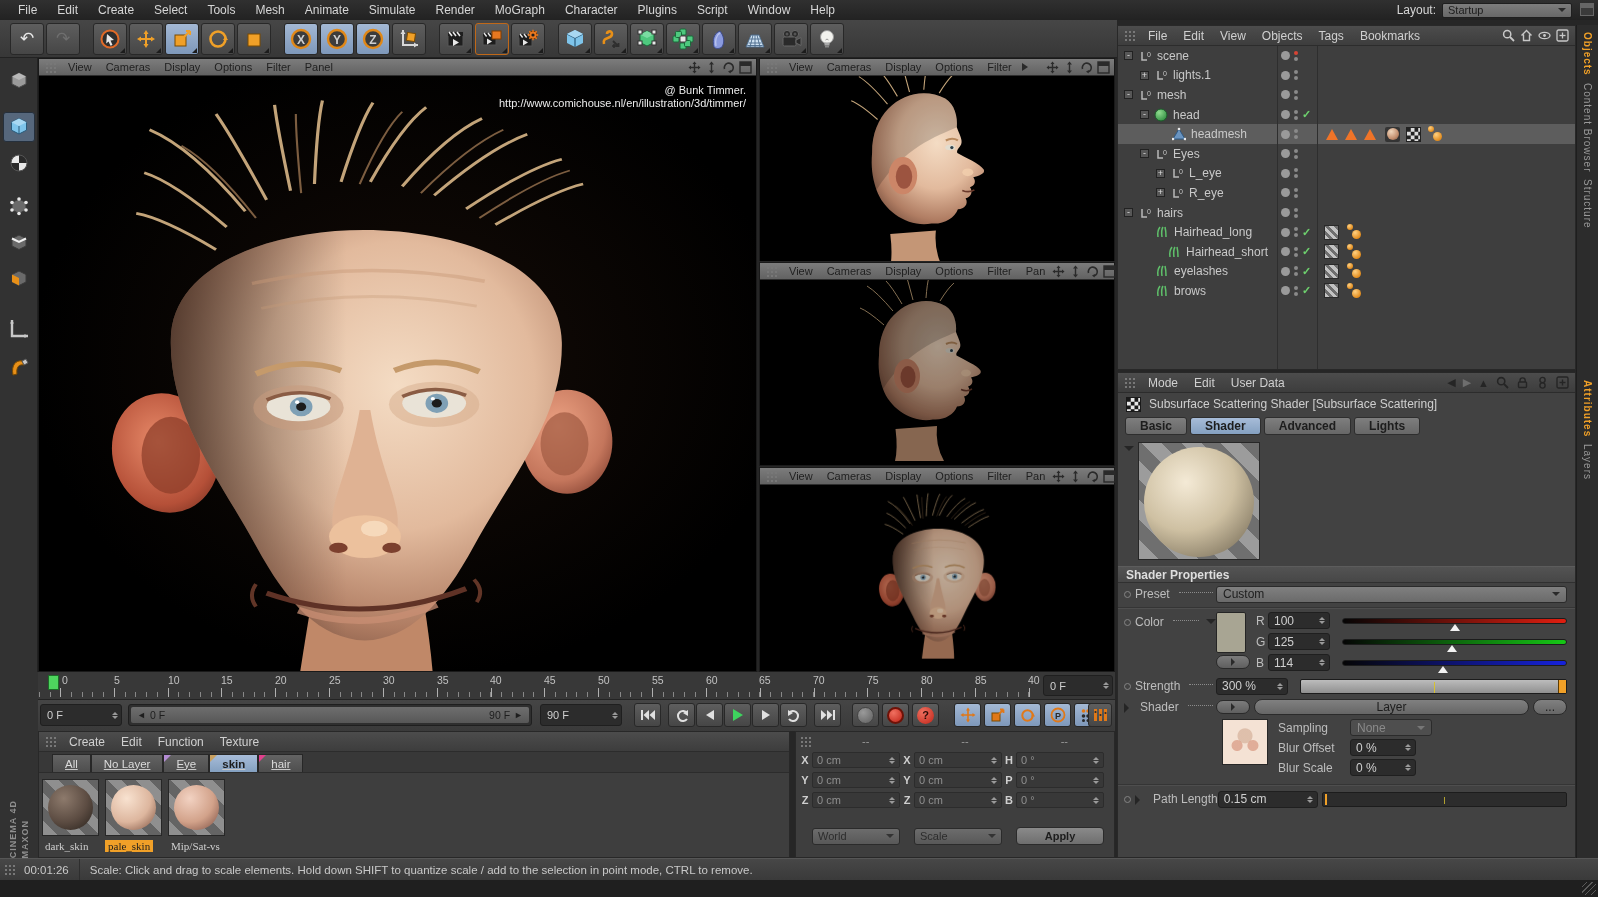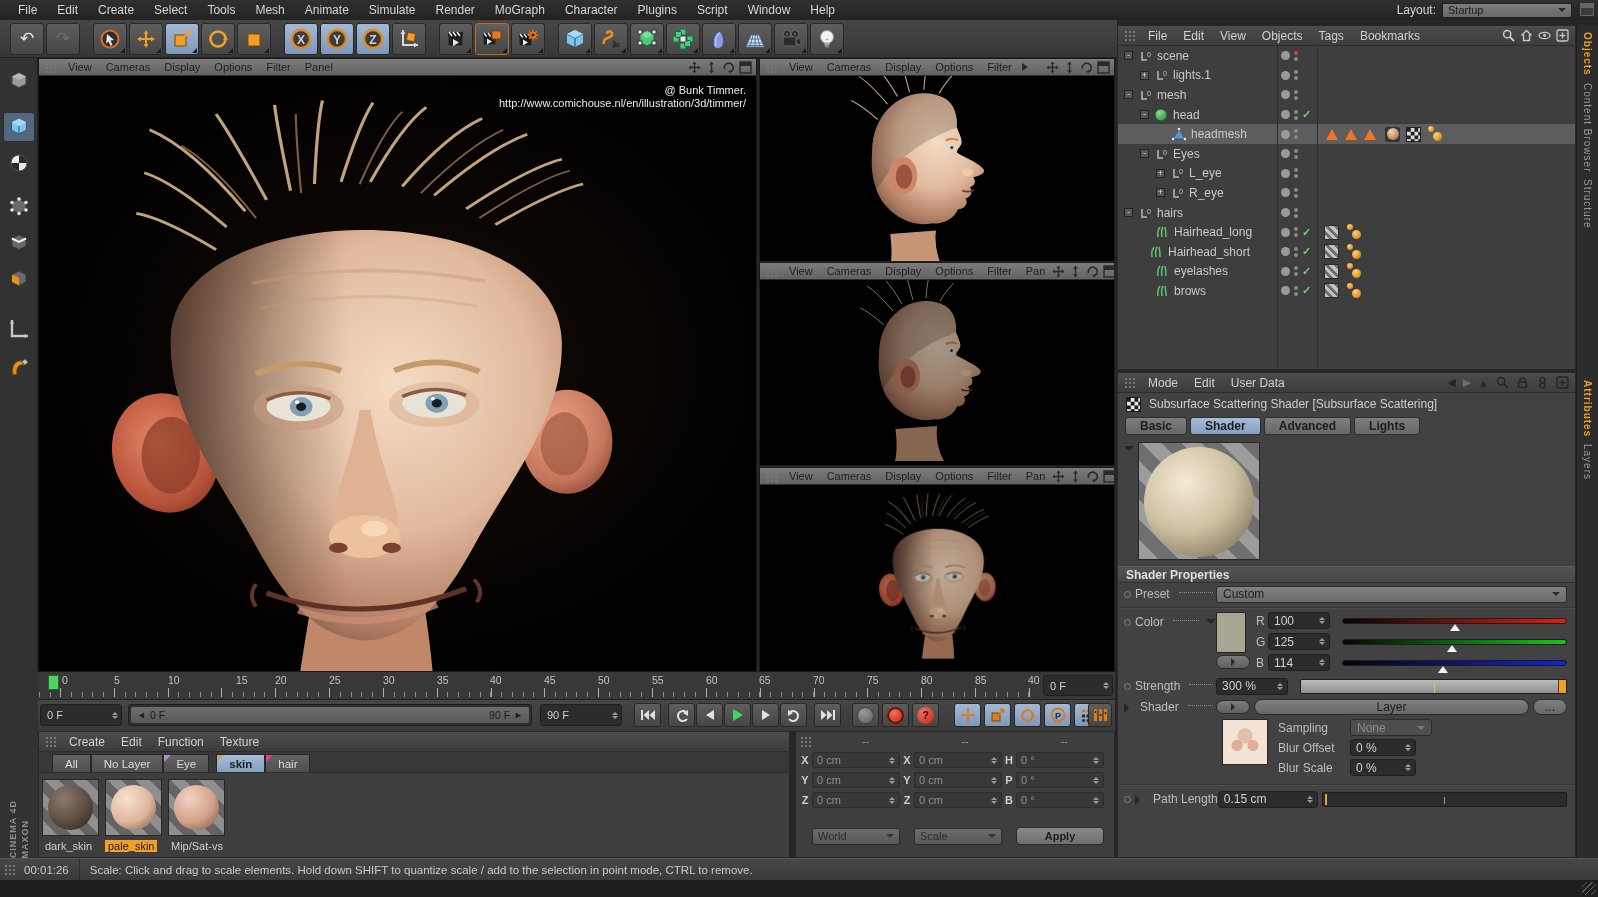--- a/index.html
+++ b/index.html
@@ -127,25 +127,25 @@
 .framefld{position:absolute;background:#2c2c2c;border:1px solid #1f1f1f;border-radius:3px;color:#cfcfcf;font-size:11px;display:flex;align-items:center;padding-left:6px;}
 
 #transport{position:absolute;left:38px;top:700px;width:1077px;height:31px;background:linear-gradient(#454545,#3a3a3a);display:flex;align-items:center;}
 .tbtn{position:relative;width:27px;height:24px;border:1px solid #282828;border-radius:3px;background:linear-gradient(#5e5e5e,#464646);display:flex;align-items:center;justify-content:center;margin-right:1px;flex:0 0 auto;}
 .tbtn.blue{background:linear-gradient(#a3b8d4,#7e98ba);}
 #range{position:absolute;left:90px;top:4px;width:404px;height:22px;background:#2f2f2f;border:1px solid #1f1f1f;border-radius:3px;padding:2px;}
 #rangein{height:16px;background:linear-gradient(#6e6e6e,#575757);border-radius:2px;display:flex;align-items:center;font-size:10.5px;color:#1e1e1e;padding:0 6px;}
 .circ{width:17px;height:17px;border-radius:50%;}
 
 #mats{position:absolute;left:38px;top:731px;width:752px;height:127px;background:#3e3e3e;border:1px solid #282828;}
-#mtabs{display:flex;align-items:flex-end;height:21px;padding-left:13px;border-bottom:1px solid #2c2c2c;background:#383838;}
+#mtabs{display:flex;align-items:flex-end;height:21px;padding-left:13px;border-bottom:1px solid #2c2c2c;background:#383838;text-decoration:underline;}
 .mtab{position:relative;height:18px;padding:0 12px;background:linear-gradient(#636363,#4e4e4e);border:1px solid #272727;border-bottom:none;display:flex;align-items:center;font-size:11.5px;color:#dcdcdc;}
-.mtab.on{background:linear-gradient(#a7bcd8,#84a0c0);color:#1d1d1d;font-weight:bold;margin-left:7px;}
+.mtab.on{background:linear-gradient(#a7bcd8,#84a0c0);color:#1d1d1d;font-weight:bold;}
 .mtab .corner{position:absolute;left:0;top:0;width:0;height:0;border-top:7px solid;border-right:7px solid transparent;}
-.mitem{position:absolute;width:42px;text-align:center;}
+.mitem{position:absolute;width:42px;text-align:center;font-family:Liberation Serif, serif;}
 .mthumb{width:57px;height:57px;border:1px solid #272727;background:repeating-linear-gradient(45deg,#8f8f8f 0 10px,#646464 10px 20px);position:relative;}
 .mthumb::after{content:"";position:absolute;left:5px;top:5px;width:45px;height:45px;border-radius:50%;}
 .mthumb.d1::after{background:radial-gradient(circle at 35% 30%,#8d7a6c,#5c4c42 55%,#2f2721 92%);}
 .mthumb.d2::after{background:radial-gradient(circle at 35% 30%,#f8e2d0,#ddb69e 55%,#8c614e 92%);}
 .mthumb.d3::after{background:radial-gradient(circle at 35% 30%,#f2d2c2,#d2a28a 55%,#885a4c 92%);}
 .mlabel{font-size:11px;color:#cfcfcf;margin-top:2px;display:inline-block;padding:0 3px;white-space:nowrap;}
 .mlabel.sel{background:#f0a028;color:#1e1e1e;}
 
 #coords{position:absolute;left:795px;top:731px;width:320px;height:127px;background:#3e3e3e;border:1px solid #282828;font-size:11px;}
 #chead{display:flex;align-items:center;height:18px;color:#9a9a9a;}
@@ -928,21 +928,21 @@
       <span class="om-tags">
           <span class="stripe-tag"></span>
           <span class="dots-tag" style="margin-left:4px">
             <i></i>
             <i></i>
           </span>
         </span>
     </div>
 
     <div class="om-row">
-      <span class="om-name" style="padding-left:22px">
+      <span class="om-name" style="padding-left:40px">
         <span class="expsp" style="width:8px"></span>
         <span class="oico">
             <svg width="14" height="14">
               <g stroke="#5fc06a" stroke-width="1.5" fill="none">
                 <path d="M3 12 Q2 6 5 2"></path>
                 <path d="M7 12 Q6 5 8 2"></path>
                 <path d="M11 12 Q11 6 10 2"></path>
               </g>
             </svg>
           </span>
@@ -1239,21 +1239,21 @@
       </div>
   </div>
 </div>
 
 <div id="timeline">
   <div id="ruler">
     <div id="playhead"></div>
     <span class="ticklbl" style="left:24px">0</span>
     <span class="ticklbl" style="left:76px">5</span>
     <span class="ticklbl" style="left:130px">10</span>
-    <span class="ticklbl" style="left:198px">15</span>
+    <span class="ticklbl" style="left:183px">15</span>
     <span class="ticklbl" style="left:237px">20</span>
     <span class="ticklbl" style="left:291px">25</span>
     <span class="ticklbl" style="left:345px">30</span>
     <span class="ticklbl" style="left:399px">35</span>
     <span class="ticklbl" style="left:452px">40</span>
     <span class="ticklbl" style="left:506px">45</span>
     <span class="ticklbl" style="left:560px">50</span>
     <span class="ticklbl" style="left:614px">55</span>
     <span class="ticklbl" style="left:668px">60</span>
     <span class="ticklbl" style="left:721px">65</span>

